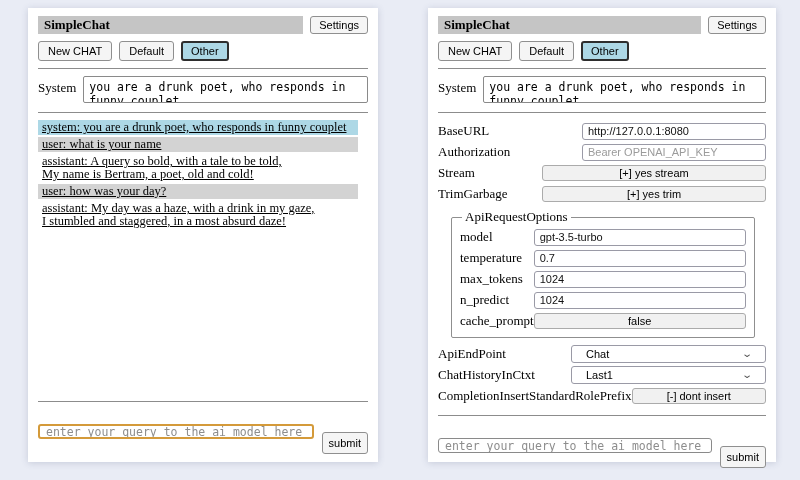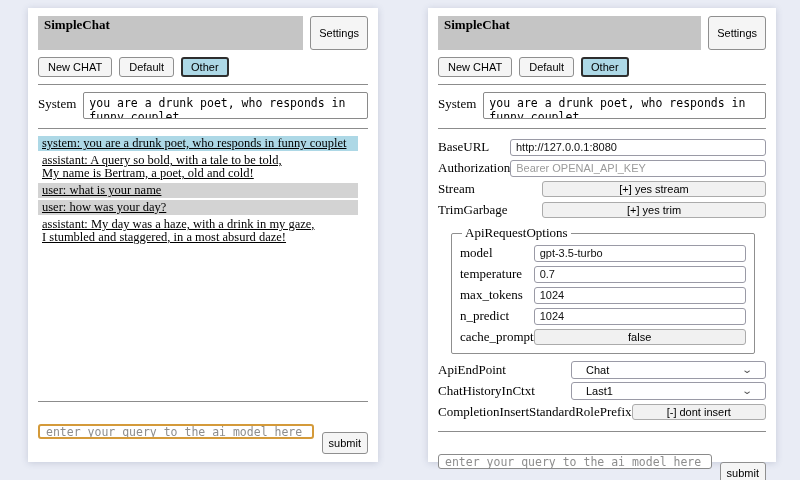--- a/index.html
+++ b/index.html
@@ -20,21 +20,21 @@
   .panel-right { left:428px; width:348px; }
 
   .header-row { display:flex; align-items:stretch; gap:7px; }
   .title-bar {
     flex:1; background:#c5c5c5; font-weight:bold; font-size:13px;
     padding:2px 6px; line-height:14px;
   }
   .btn {
     font-family:"Liberation Sans", sans-serif; font-size:11px; line-height:12px;
     background:#f5f5f5; border:1px solid #8f8f8f; border-radius:3px;
-    padding:10px 8px; color:#000; cursor:pointer; white-space:nowrap;
+    padding:2px 8px; color:#000; cursor:pointer; white-space:nowrap;
   }
   .sessions { display:flex; gap:7px; margin-top:7px; }
   .session-btn { padding:3px 9px; }
   .session-btn.active { background:var(--c-active); border:2px solid #2e2e2e; padding:2px 8px; }
 
   hr { border:none; border-top:1px solid #8c8c8c; margin:7px 0 6px; width:100%; }
 
   .system-row { display:flex; gap:7px; margin:1px 0 2px; }
   .system-label { font-size:13px; padding-top:4px; }
   .system-textarea {
@@ -58,21 +58,21 @@
     padding:4px 6px; border:1px solid #8a8a8a; border-radius:3px; color:#000;
   }
   .query-input::placeholder { color:#8d8d8d; }
   .query-input.focused { border:2px solid var(--c-focus); }
   .submit-btn { padding:4px 6px;margin-top:23px; }
 
   .settings { margin-top:0; }
   .srow { display:flex; align-items:center; margin:3px 0; min-height:18px; }
   .slabel { flex:1; font-size:13px; }
   .sinput {
-    width:256px; height:17px; border:1px solid #9a9aa6; border-radius:3px;
+    width:184px; height:17px; border:1px solid #9a9aa6; border-radius:3px;
     font-family:"Liberation Sans", sans-serif; font-size:11px; padding:0 5px; color:#111;
   }
   .sinput::placeholder { color:#9b9b9b; }
   .sbtn {
     width:224px; height:16px; font-family:"Liberation Sans", sans-serif; font-size:11px;
     line-height:13px; background:#f1f1f1; border:1px solid #ababab; border-radius:3px;
     color:#000; cursor:pointer; padding:0;
   }
   .sselect {
     width:195px; height:18px; border:1px solid #9a9aa6; border-radius:3px; background:#fff;
@@ -103,23 +103,23 @@
     <button class="btn session-btn active">Other</button>
   </div>
   <hr>
   <div class="system-row">
     <span class="system-label">System</span>
     <textarea class="system-textarea" rows="1" spellcheck="false" style="">you are a drunk poet, who responds in funny couplet</textarea>
   </div>
   <hr>
   <div class="messages" id="messages-left">
       <div class="msg role-system">system: you are a drunk poet, who responds in funny couplet</div>
+      <div class="msg role-user">user: what is your name</div>
       <div class="msg role-assistant">assistant: A query so bold, with a tale to be told,
 My name is Bertram, a poet, old and cold!</div>
-      <div class="msg role-user">user: what is your name</div>
       <div class="msg role-user">user: how was your day?</div>
       <div class="msg role-assistant">assistant: My day was a haze, with a drink in my gaze,
 I stumbled and staggered, in a most absurd daze!</div>
     </div>
   <hr>
   <div class="query-row">
     <input class="query-input focused" type="text" placeholder="enter your query to the ai model here" style="">
     <button class="btn submit-btn">submit</button>
   </div>
 </div>

